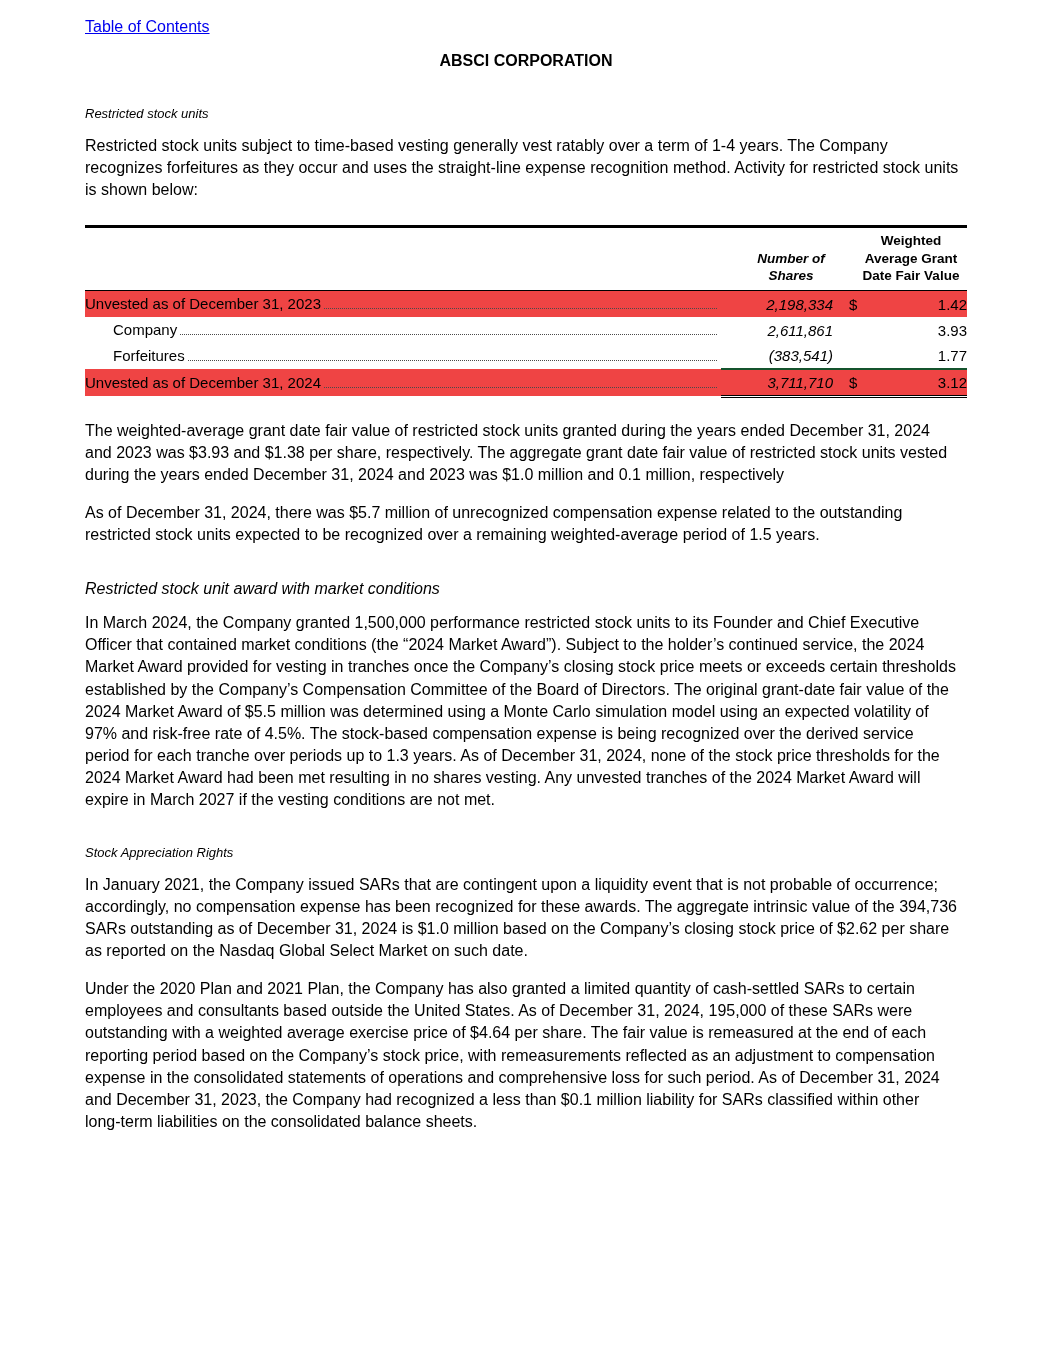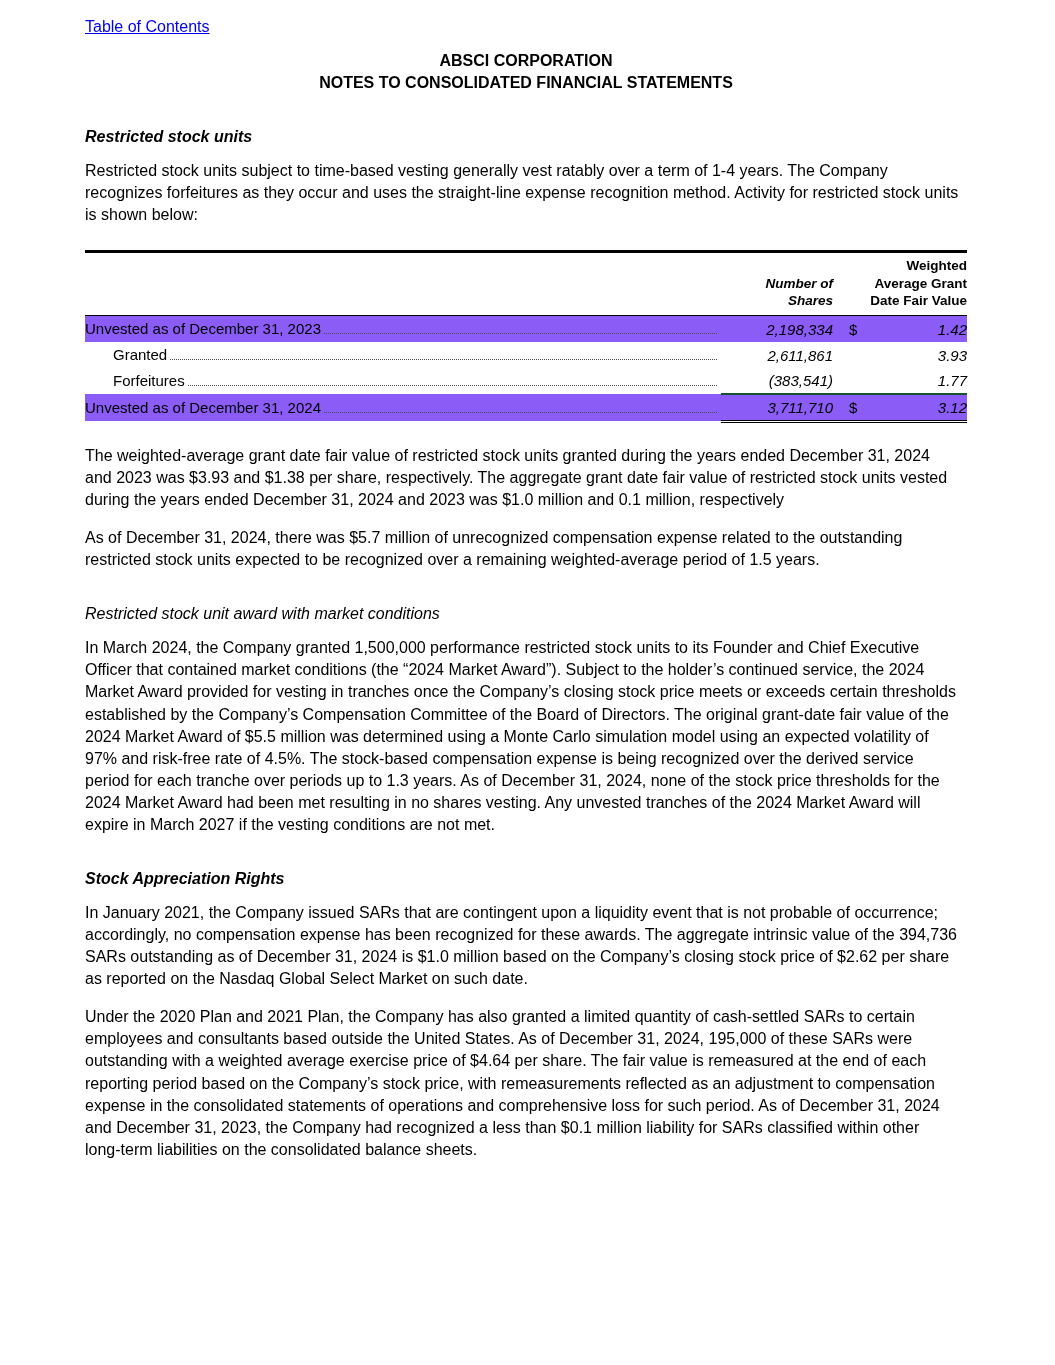--- a/index.html
+++ b/index.html
@@ -24,23 +24,23 @@
     cursor: pointer;
   }
   .doc-header {
     text-align: center;
     font-weight: bold;
     font-size: 16px;
     margin-top: 14px;
     line-height: 22px;
   }
   .heading {
-    font-size: 16px;
+    font-size: 13px;
     font-style: italic;
-    font-weight: bold;
+    font-weight: normal;
     margin: 34px 0 14px 0;
   }
   .heading.plain { font-weight: normal; font-size: 16px; }
   p.body-text {
     font-size: 16px;
     line-height: 1.38;
     margin: 0 8px 16px 0;
   }
 
   
@@ -58,42 +58,42 @@
   }
   tr.thead td {
     font-size: 13.5px;
     font-weight: bold;
     text-align: right;
     border-bottom: 1px solid #000;
     padding: 4px 0 5px 0;
   }
   .th-inner {
     display: inline-block;
-    text-align: right;
+    text-align: center;
     line-height: 1.3;
   }
   .th-shares-inner { max-width: 84px; }
   .th-fv-inner { max-width: 112px; }
 
-  tr.hl td { background: #8b5cf6; }
+  tr.hl td { background: #ef4444; }
 
   td.lblcell { padding-left: 6px; }
   td.lblcell .wrap { display: flex; align-items: baseline; }
   td.lblcell.indent { padding-left: 28px; }
   .lbl { white-space: nowrap; }
   .dots {
     flex: 1;
     border-bottom: 1.5px dotted #4a4a4a;
     margin: 0 4px 4px 3px;
     min-width: 10px;
   }
   td.shares { width: 112px; text-align: right; font-style: italic; }
   td.gap { width: 16px; }
   td.cur { width: 26px; text-align: left; padding-left: 6px; }
-  td.val { width: 92px; text-align: right; padding-right: 26px; font-style: italic; }
+  td.val { width: 92px; text-align: right; padding-right: 26px; }
   td.thfv { width: 118px; }
 
   tr.subtotal-line td.numline { border-bottom: 2px solid #14532d; }
   tr.total td.numline { border-bottom: 3px double #000; }
 
   .page-footer {
     position: absolute;
     left: 0; right: 0;
     bottom: 20px;
     text-align: center;
@@ -102,21 +102,20 @@
 </style>
 </head>
 <body>
 
 <div class="page">
 
   <a href="#" class="toc-link">Table of Contents</a>
 
   <div class="doc-header">
     <div>ABSCI CORPORATION</div>
-    <div>NOTES TO CONSOLIDATED FINANCIAL STATEMENTS</div>
   </div>
 
   <div class="heading">Restricted stock units</div>
 
   <p class="body-text">Restricted stock units subject to time-based vesting generally vest ratably over a term of 1-4 years. The Company recognizes forfeitures as they occur and uses the straight-line expense recognition method. Activity for restricted stock units is shown below:</p>
 
   <table class="fin">
     <tbody>
       <tr class="thead">
         <td class="lblcell"></td>
@@ -134,21 +133,21 @@
         </td>
         <td class="shares">2,198,334</td>
         <td class="gap"></td>
         <td class="cur">$</td>
         <td class="val">1.42</td>
       </tr>
 
       <tr>
         <td class="lblcell indent">
           <div class="wrap">
-            <span class="lbl">Granted</span>
+            <span class="lbl">Company</span>
             <span class="dots"></span>
           </div>
         </td>
         <td class="shares">2,611,861</td>
         <td class="gap"></td>
         <td class="cur"></td>
         <td class="val">3.93</td>
       </tr>
 
 

